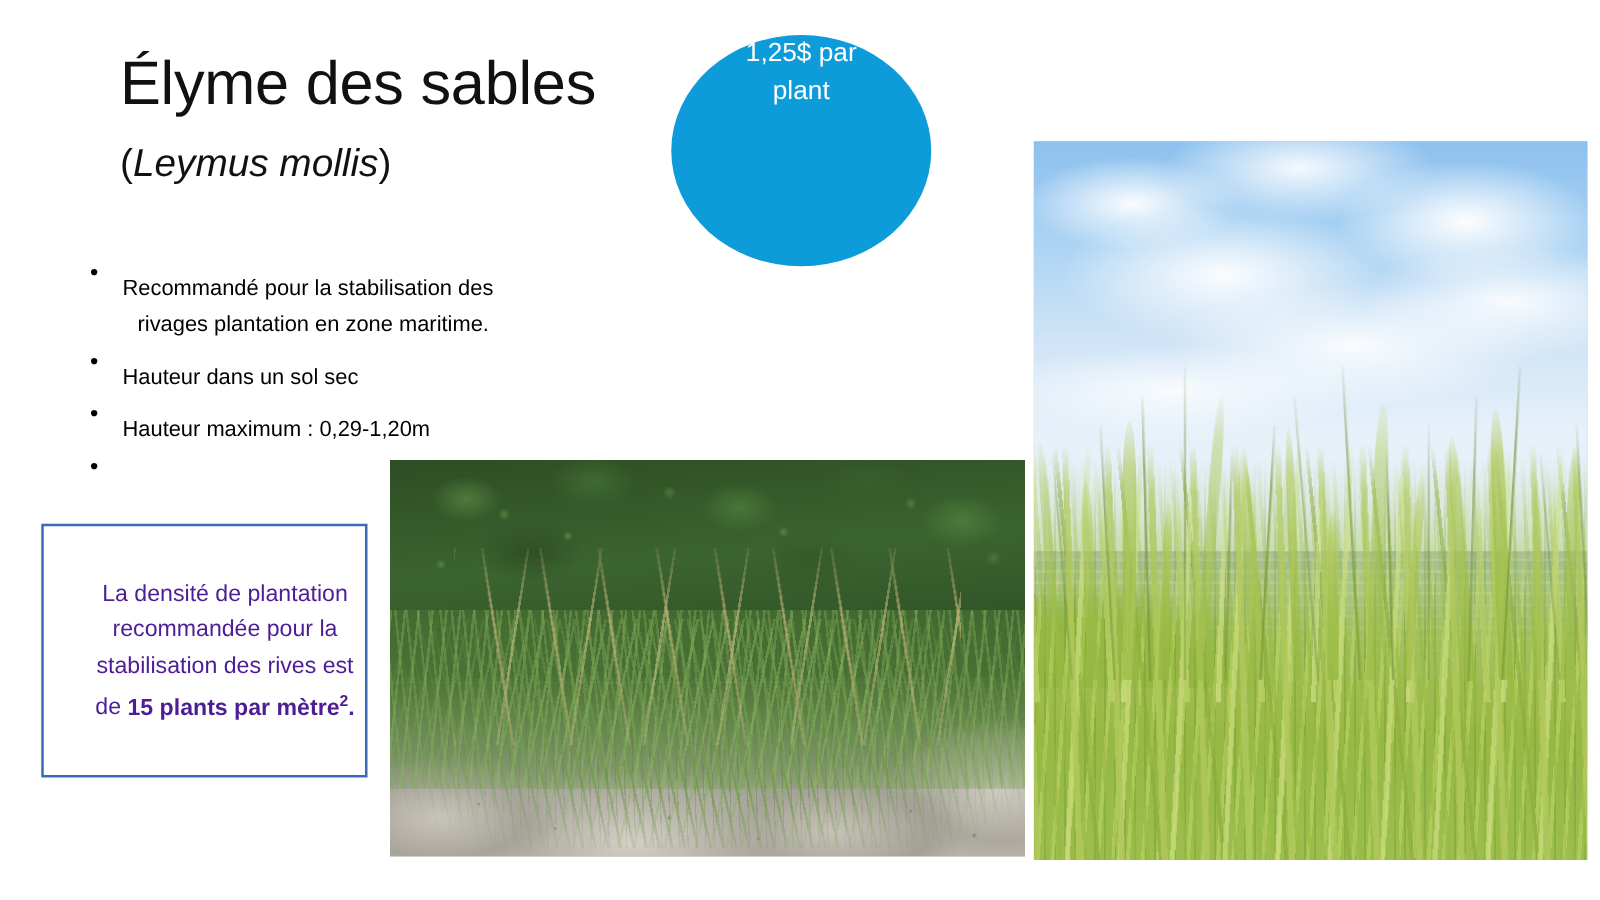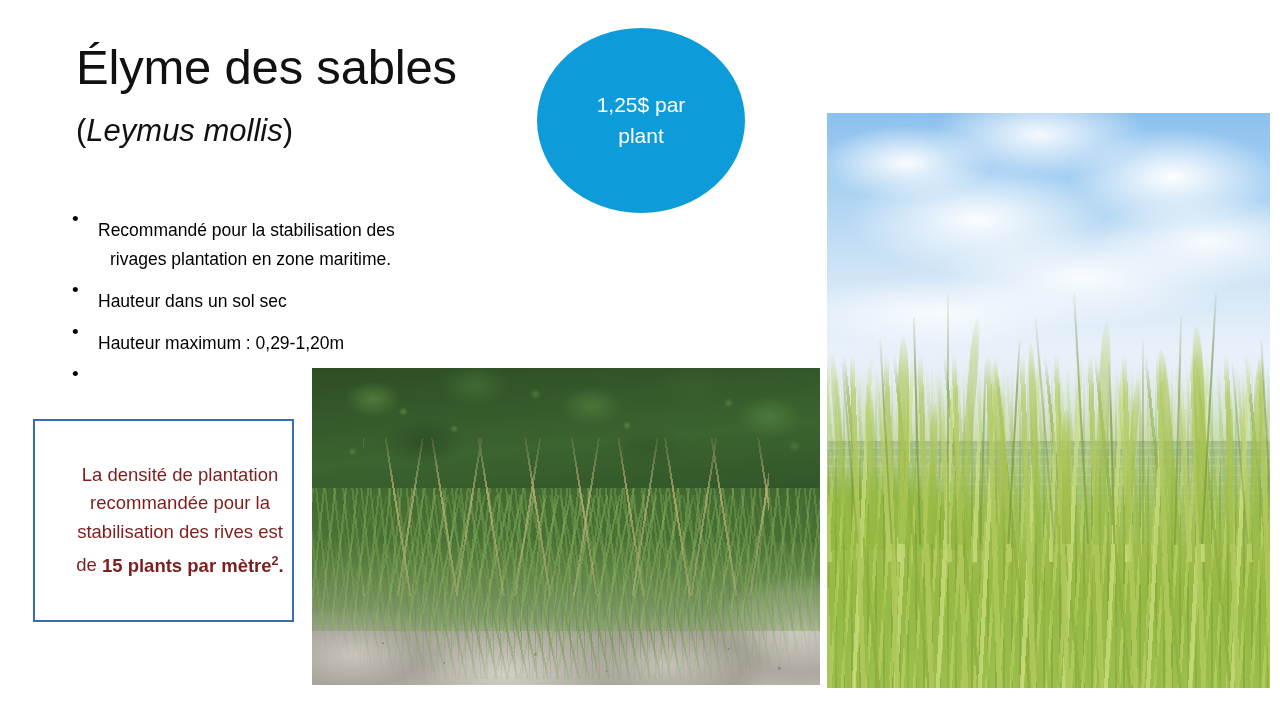--- a/index.html
+++ b/index.html
@@ -18,21 +18,21 @@
 
   .slide {
     position: absolute;
     inset: 0;
     background: #ffffff;
   }
 
   
   .title-block {
     position: absolute;
-    left: 76px;
+    left: 96px;
     top: 42px;
     width: 440px;
   }
   .title-main {
     font-size: 49px;
     line-height: 1.05;
     font-weight: 400;
     letter-spacing: -0.2px;
     color: #111111;
     white-space: nowrap;
@@ -51,21 +51,20 @@
   
   .price-circle {
     position: absolute;
     left: 537px;
     top: 28px;
     width: 208px;
     height: 185px;
     border-radius: 50%;
     background: #0d9cd9;
     display: flex;
-    align-items: center;
     justify-content: center;
     text-align: center;
   }
   .price-circle-text {
     color: #ffffff;
     font-size: 21px;
     line-height: 1.45;
     width: 120px;
   }
 
@@ -111,21 +110,21 @@
     box-sizing: border-box;
     display: flex;
     align-items: center;
     justify-content: center;
     background: #ffffff;
   }
   .callout-text {
     font-size: 18.5px;
     line-height: 28.5px;
     text-align: center;
-    color: #7f1d1d;
+    color: #4c1d95;
     padding: 0 8px;
     margin-left: 33px;
   }
   .callout-text b { font-weight: bold; }
   .callout-text sup { font-size: 0.68em; vertical-align: super; }
 
   
   .photo {
     position: absolute;
     overflow: hidden;

